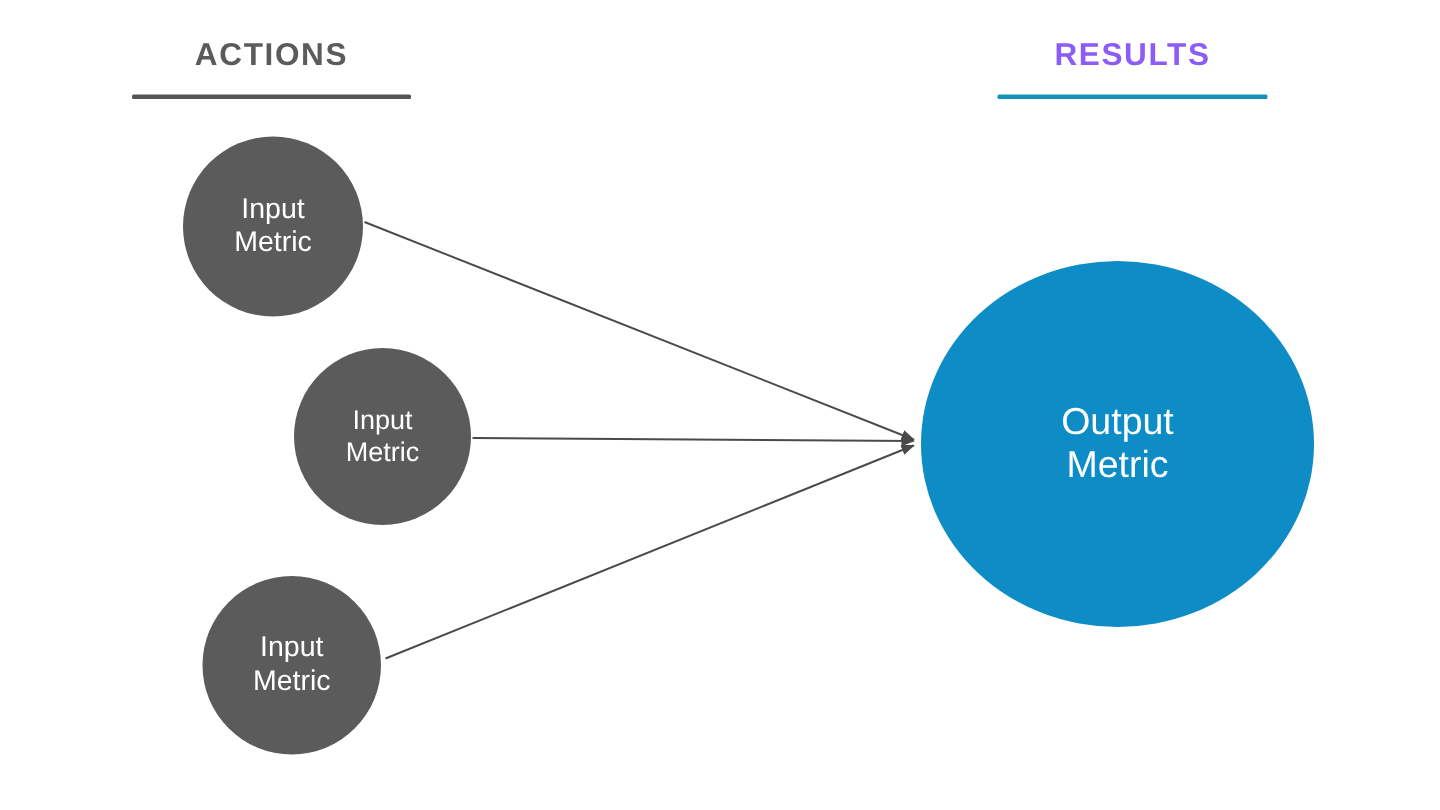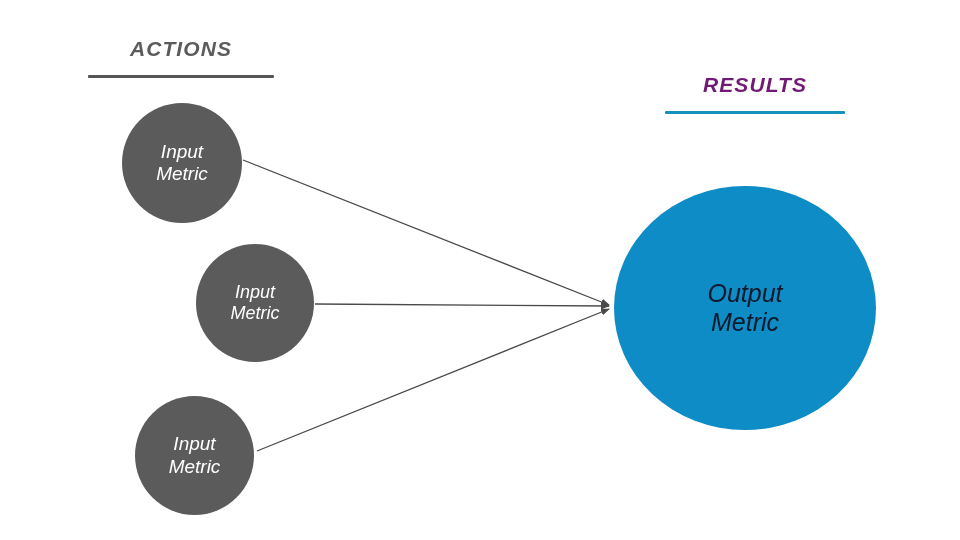--- a/index.html
+++ b/index.html
@@ -11,24 +11,23 @@
     width: 960px;
     height: 540px;
     position: relative;
     overflow: hidden;
     font-family: "Liberation Sans", sans-serif;
     background: #ffffff;
   }
 
   #canvas {
     position: absolute;
-    left: 0; top: 16px;
+    left: 0; top: 4px;
     width: 960px;
     height: 456px;
-    font-style: italic;
   }
 
   
   .col-header {
     position: absolute;
     text-align: center;
   }
   .col-header .ch-label {
     font-size: 21px;
     font-weight: bold;
@@ -50,21 +49,21 @@
     width: 186px;
   }
   #header-actions .ch-label { color: #5b5b5b; }
   #header-actions .ch-rule  { background: #555555; }
 
   #header-results {
     left: 665px;
     top: 22px;
     width: 180px;
   }
-  #header-results .ch-label { color: #701a75; margin-top: 36px; }
+  #header-results .ch-label { color: #8b5cf6; }
   #header-results .ch-rule  { background: #1591bb; }
 
   
   .node {
     position: absolute;
     border-radius: 50%;
     display: flex;
     align-items: center;
     justify-content: center;
     text-align: center;
@@ -81,21 +80,21 @@
     text-align: center;
   }
   .node.input .node-label {
     color: #ffffff;
     font-size: 19px;
   }
   .node.output {
     background: #0d8cc6;
   }
   .node.output .node-label {
-    color: #0f172a;
+    color: #ffffff;
     font-size: 25px;
   }
 
   #node-input-1 { left: 122px; top: 87px;  width: 120px; height: 120px; }
   #node-input-2 { left: 196px; top: 228px; width: 118px; height: 118px; }
   #node-input-2 .node-label { font-size: 18px; }
   #node-input-3 { left: 135px; top: 380px; width: 119px; height: 119px; }
   #node-output  { left: 614px; top: 170px; width: 262px; height: 244px; }
 
   .edge-layer {

